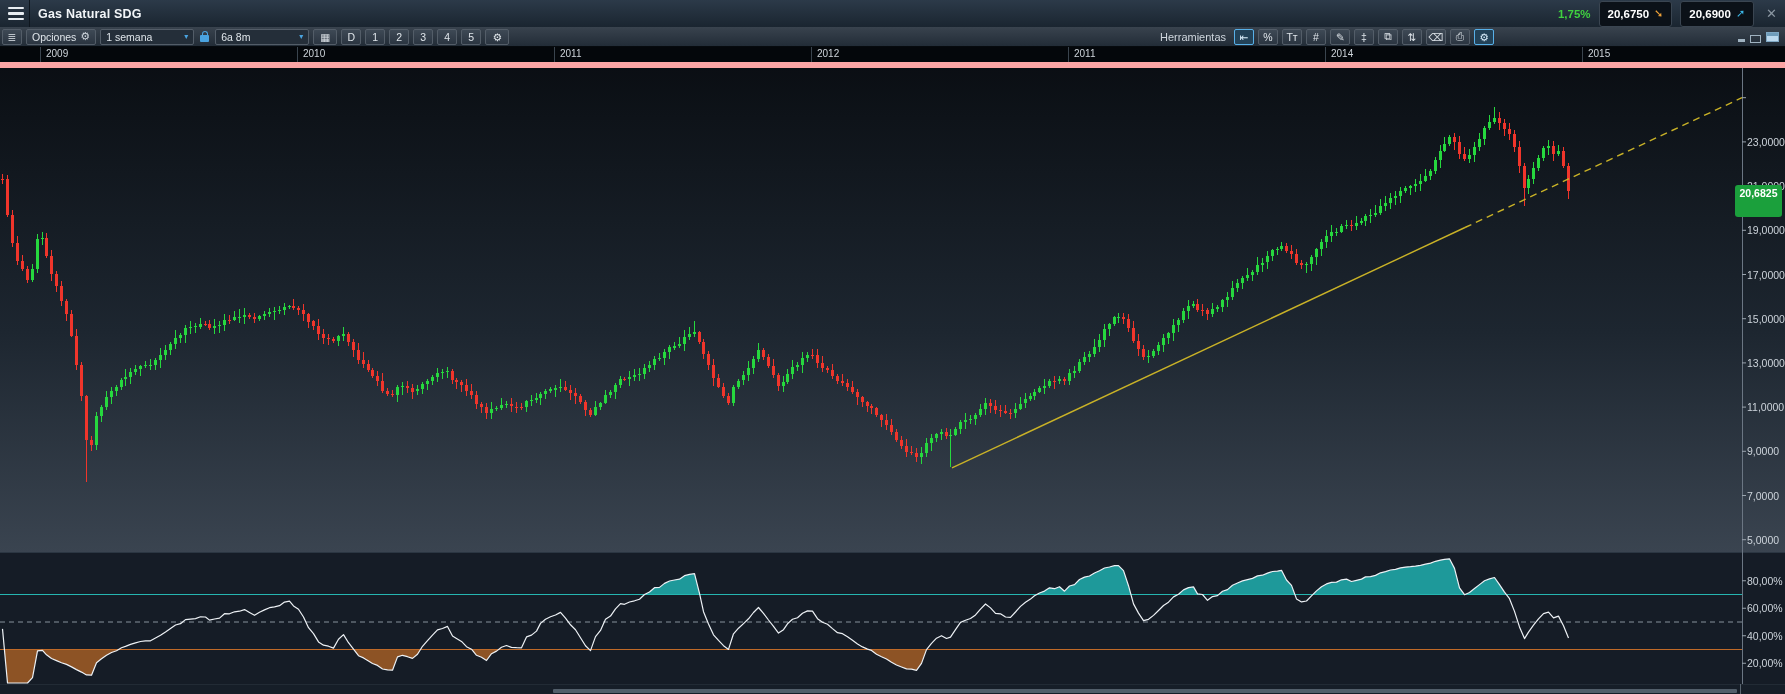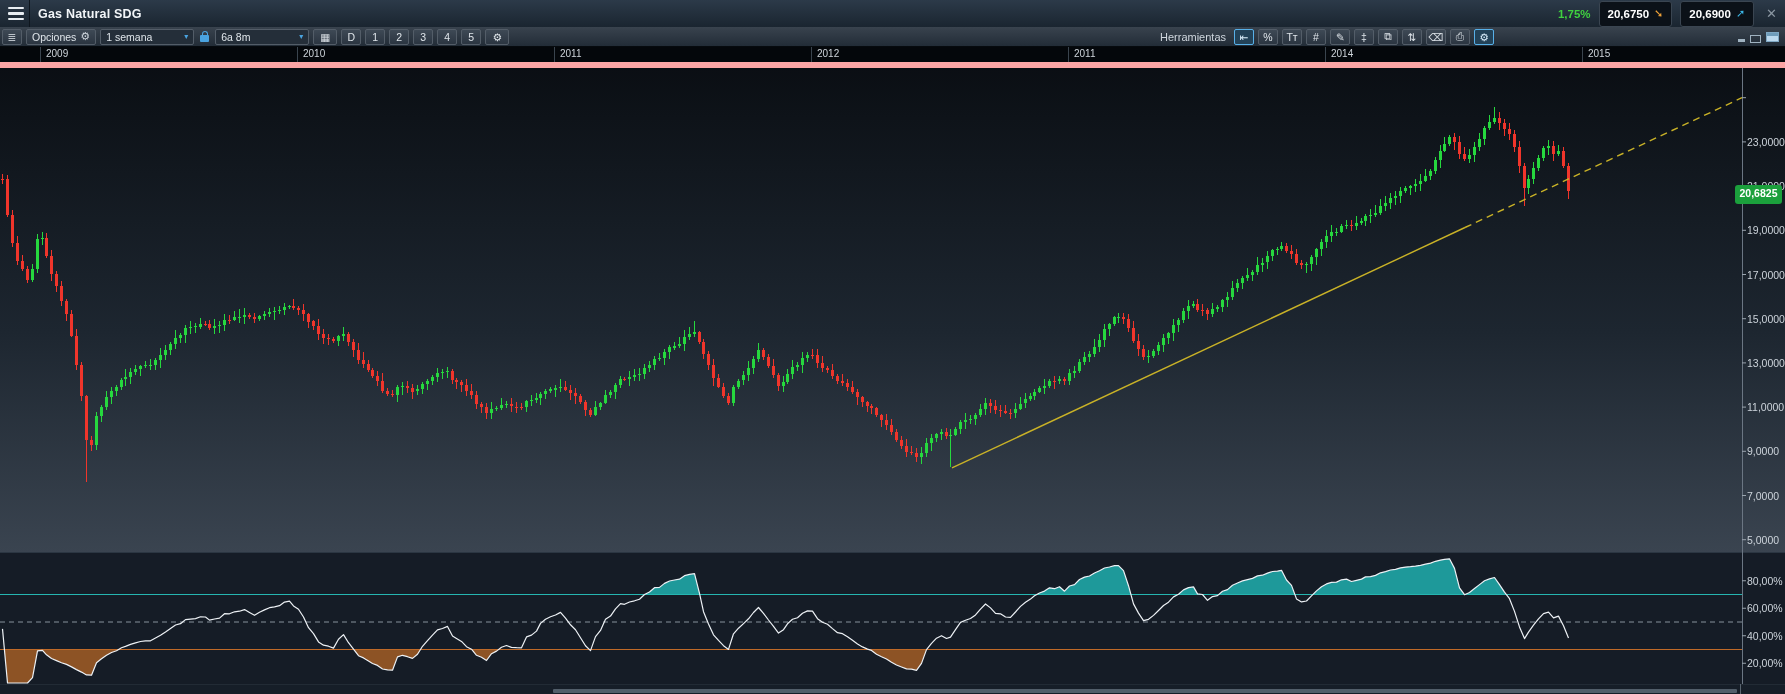--- a/index.html
+++ b/index.html
@@ -55,21 +55,21 @@
   #chart-bg{left:0;top:62px;width:1785px;height:490px;
     background:linear-gradient(#0a0e13,#1d2630 55%,#3a4450);}
   #panel-bg{left:0;top:552px;width:1785px;height:132px;background:#151c26;border-top:1px solid #2b3642;}
   #bottom-strip{left:0;top:684px;width:1785px;height:10px;background:#161e28;border-top:1px solid #222b35;}
   #scroll-thumb{left:553px;top:689px;width:1184px;height:4px;background:#525e6a;border-radius:1px;cursor:pointer;}
   #axis-divider-bottom{left:1740px;top:684px;width:1px;height:10px;background:#59646f;}
   #chart-svg{left:0;top:0;width:1785px;height:694px;z-index:2;pointer-events:none;}
   #chart-canvas-hit{left:0;top:62px;width:1742px;height:622px;z-index:1;}
   
   .ptick{position:absolute;left:1747px;color:#ccd3da;font-size:10.5px;z-index:3;transform:translateY(-50%);}
-  #badge{left:1735px;width:47px;height:19px;background:#1ba03c;border-radius:3px;z-index:4;
+  #badge{left:1735px;width:47px;height:32px;background:#1ba03c;border-radius:3px;z-index:4;
     color:#fff;font-size:10.5px;font-weight:bold;text-align:center;line-height:17px;}
 </style>
 </head>
 <body>
 
 <div id="header" class="abs">
   <div id="hamburger">
       <span></span>
       <span></span>
       <span></span>

